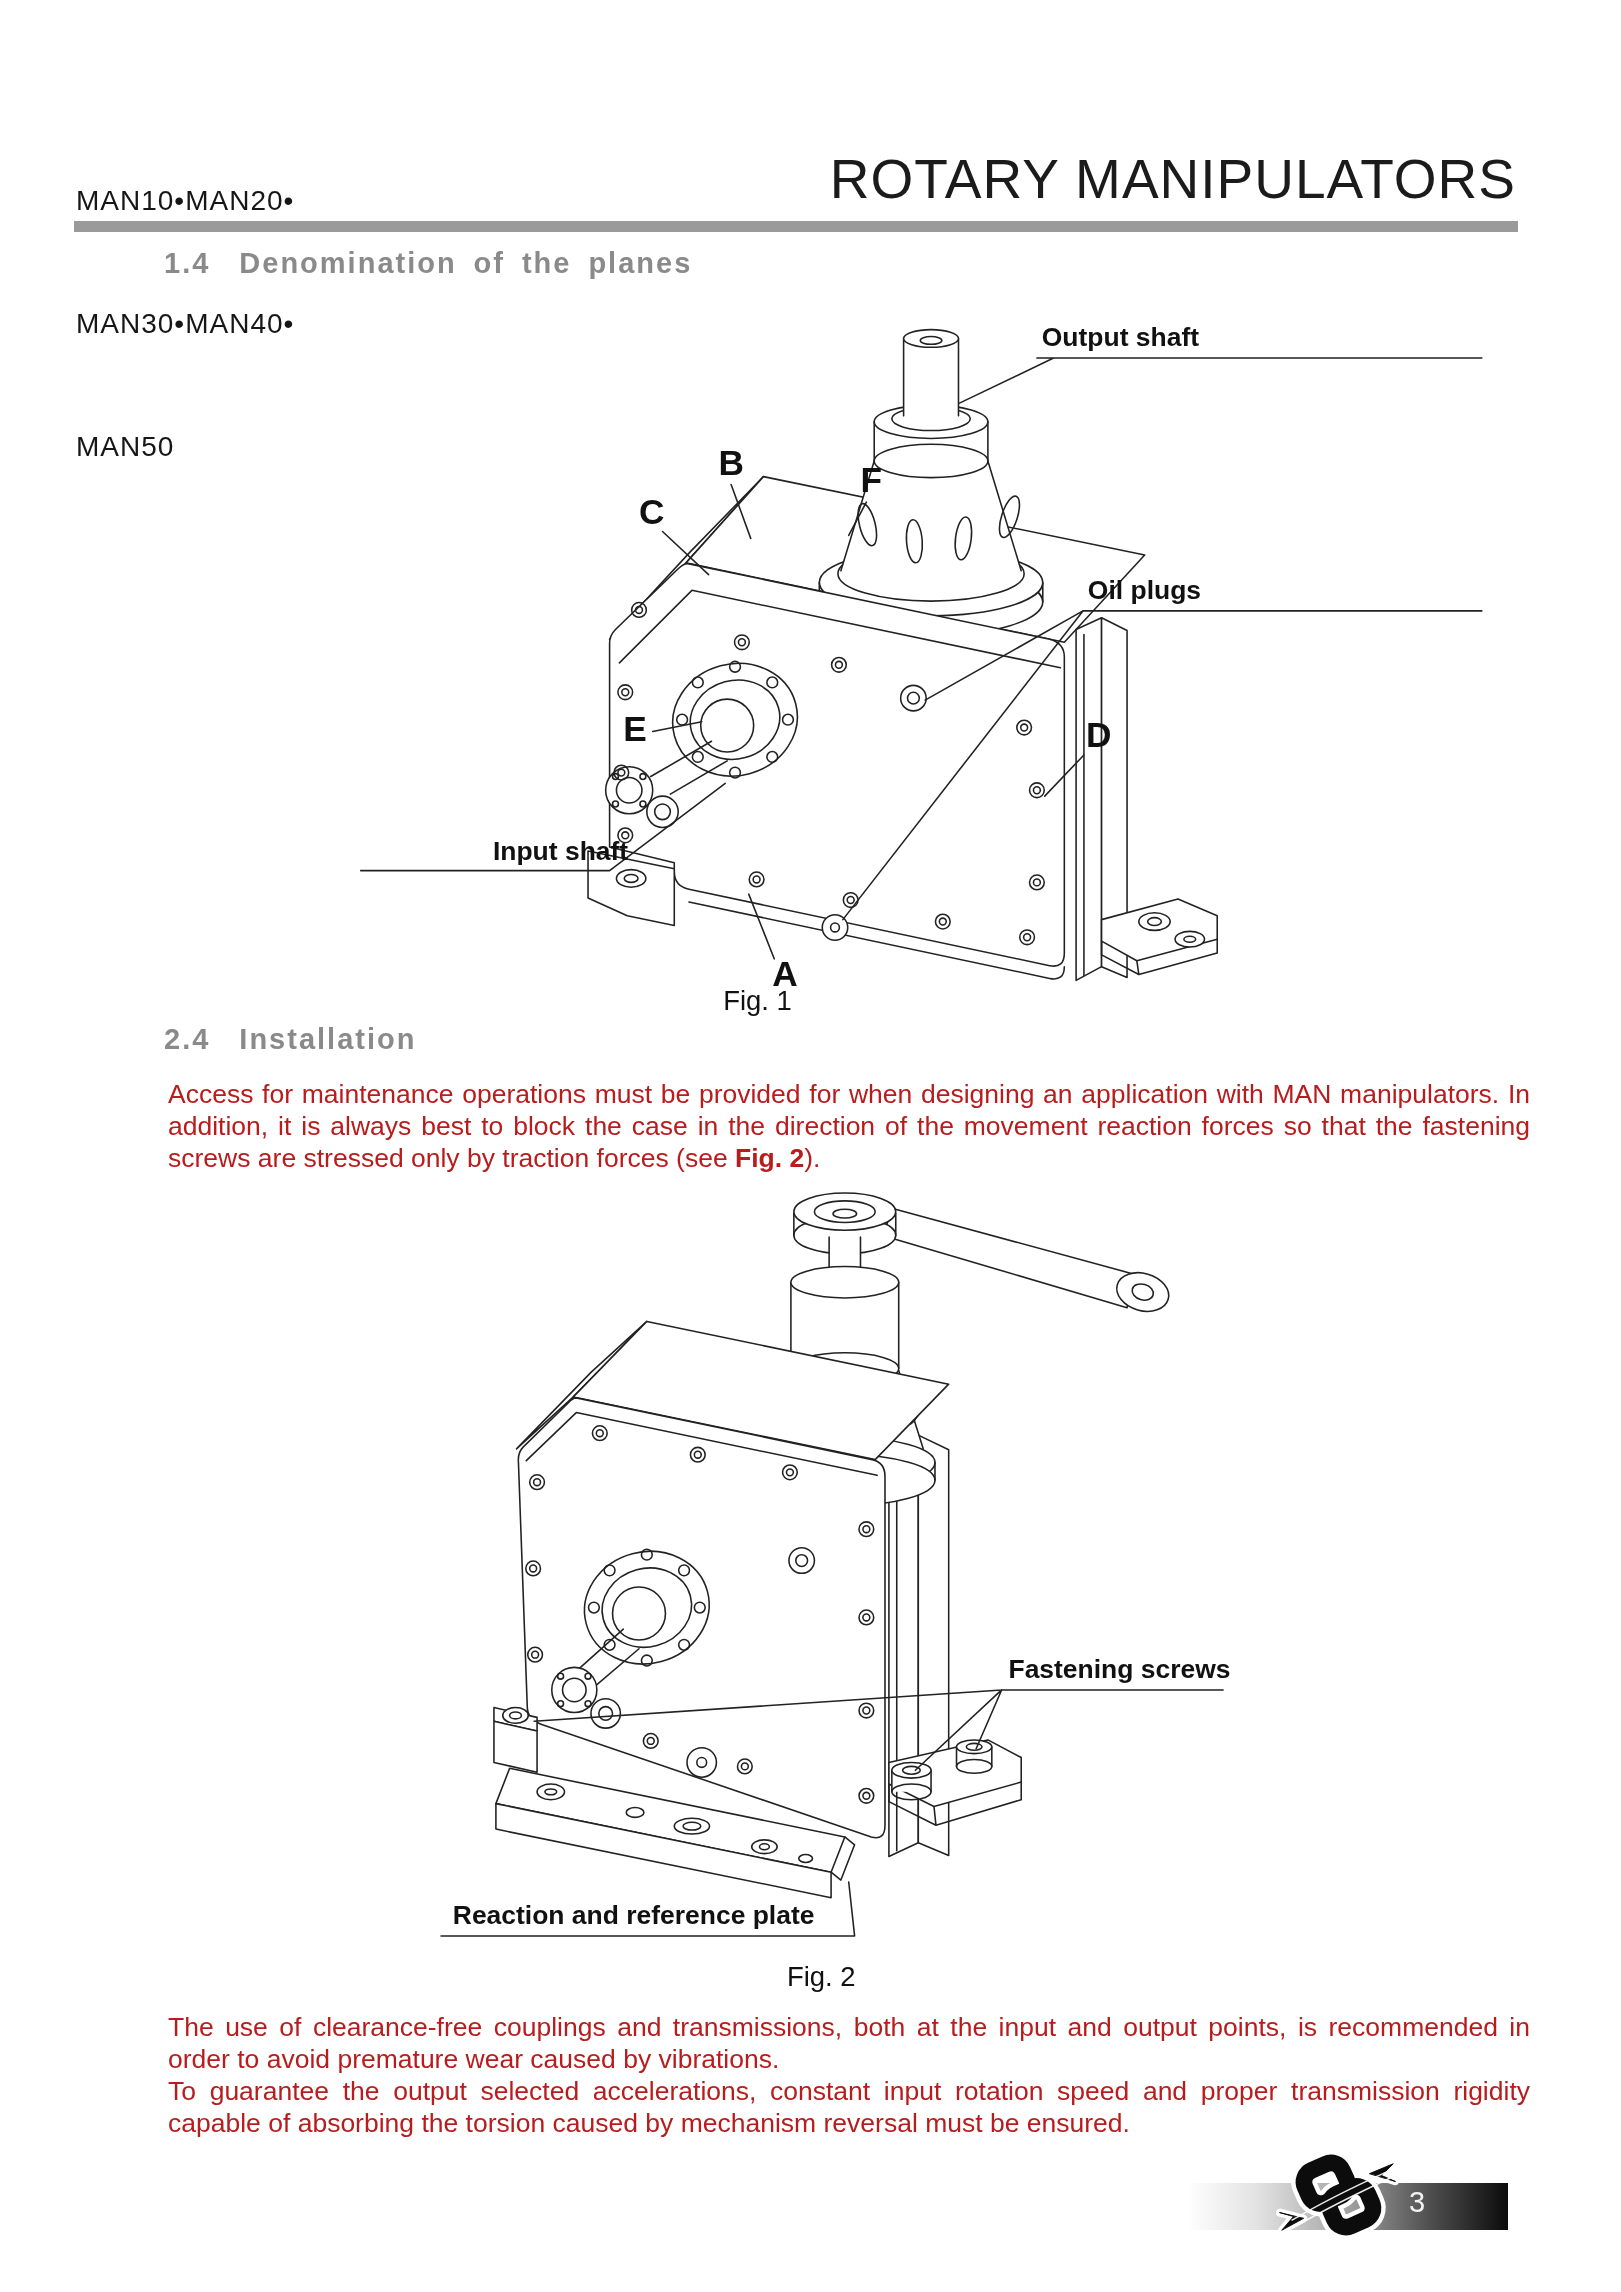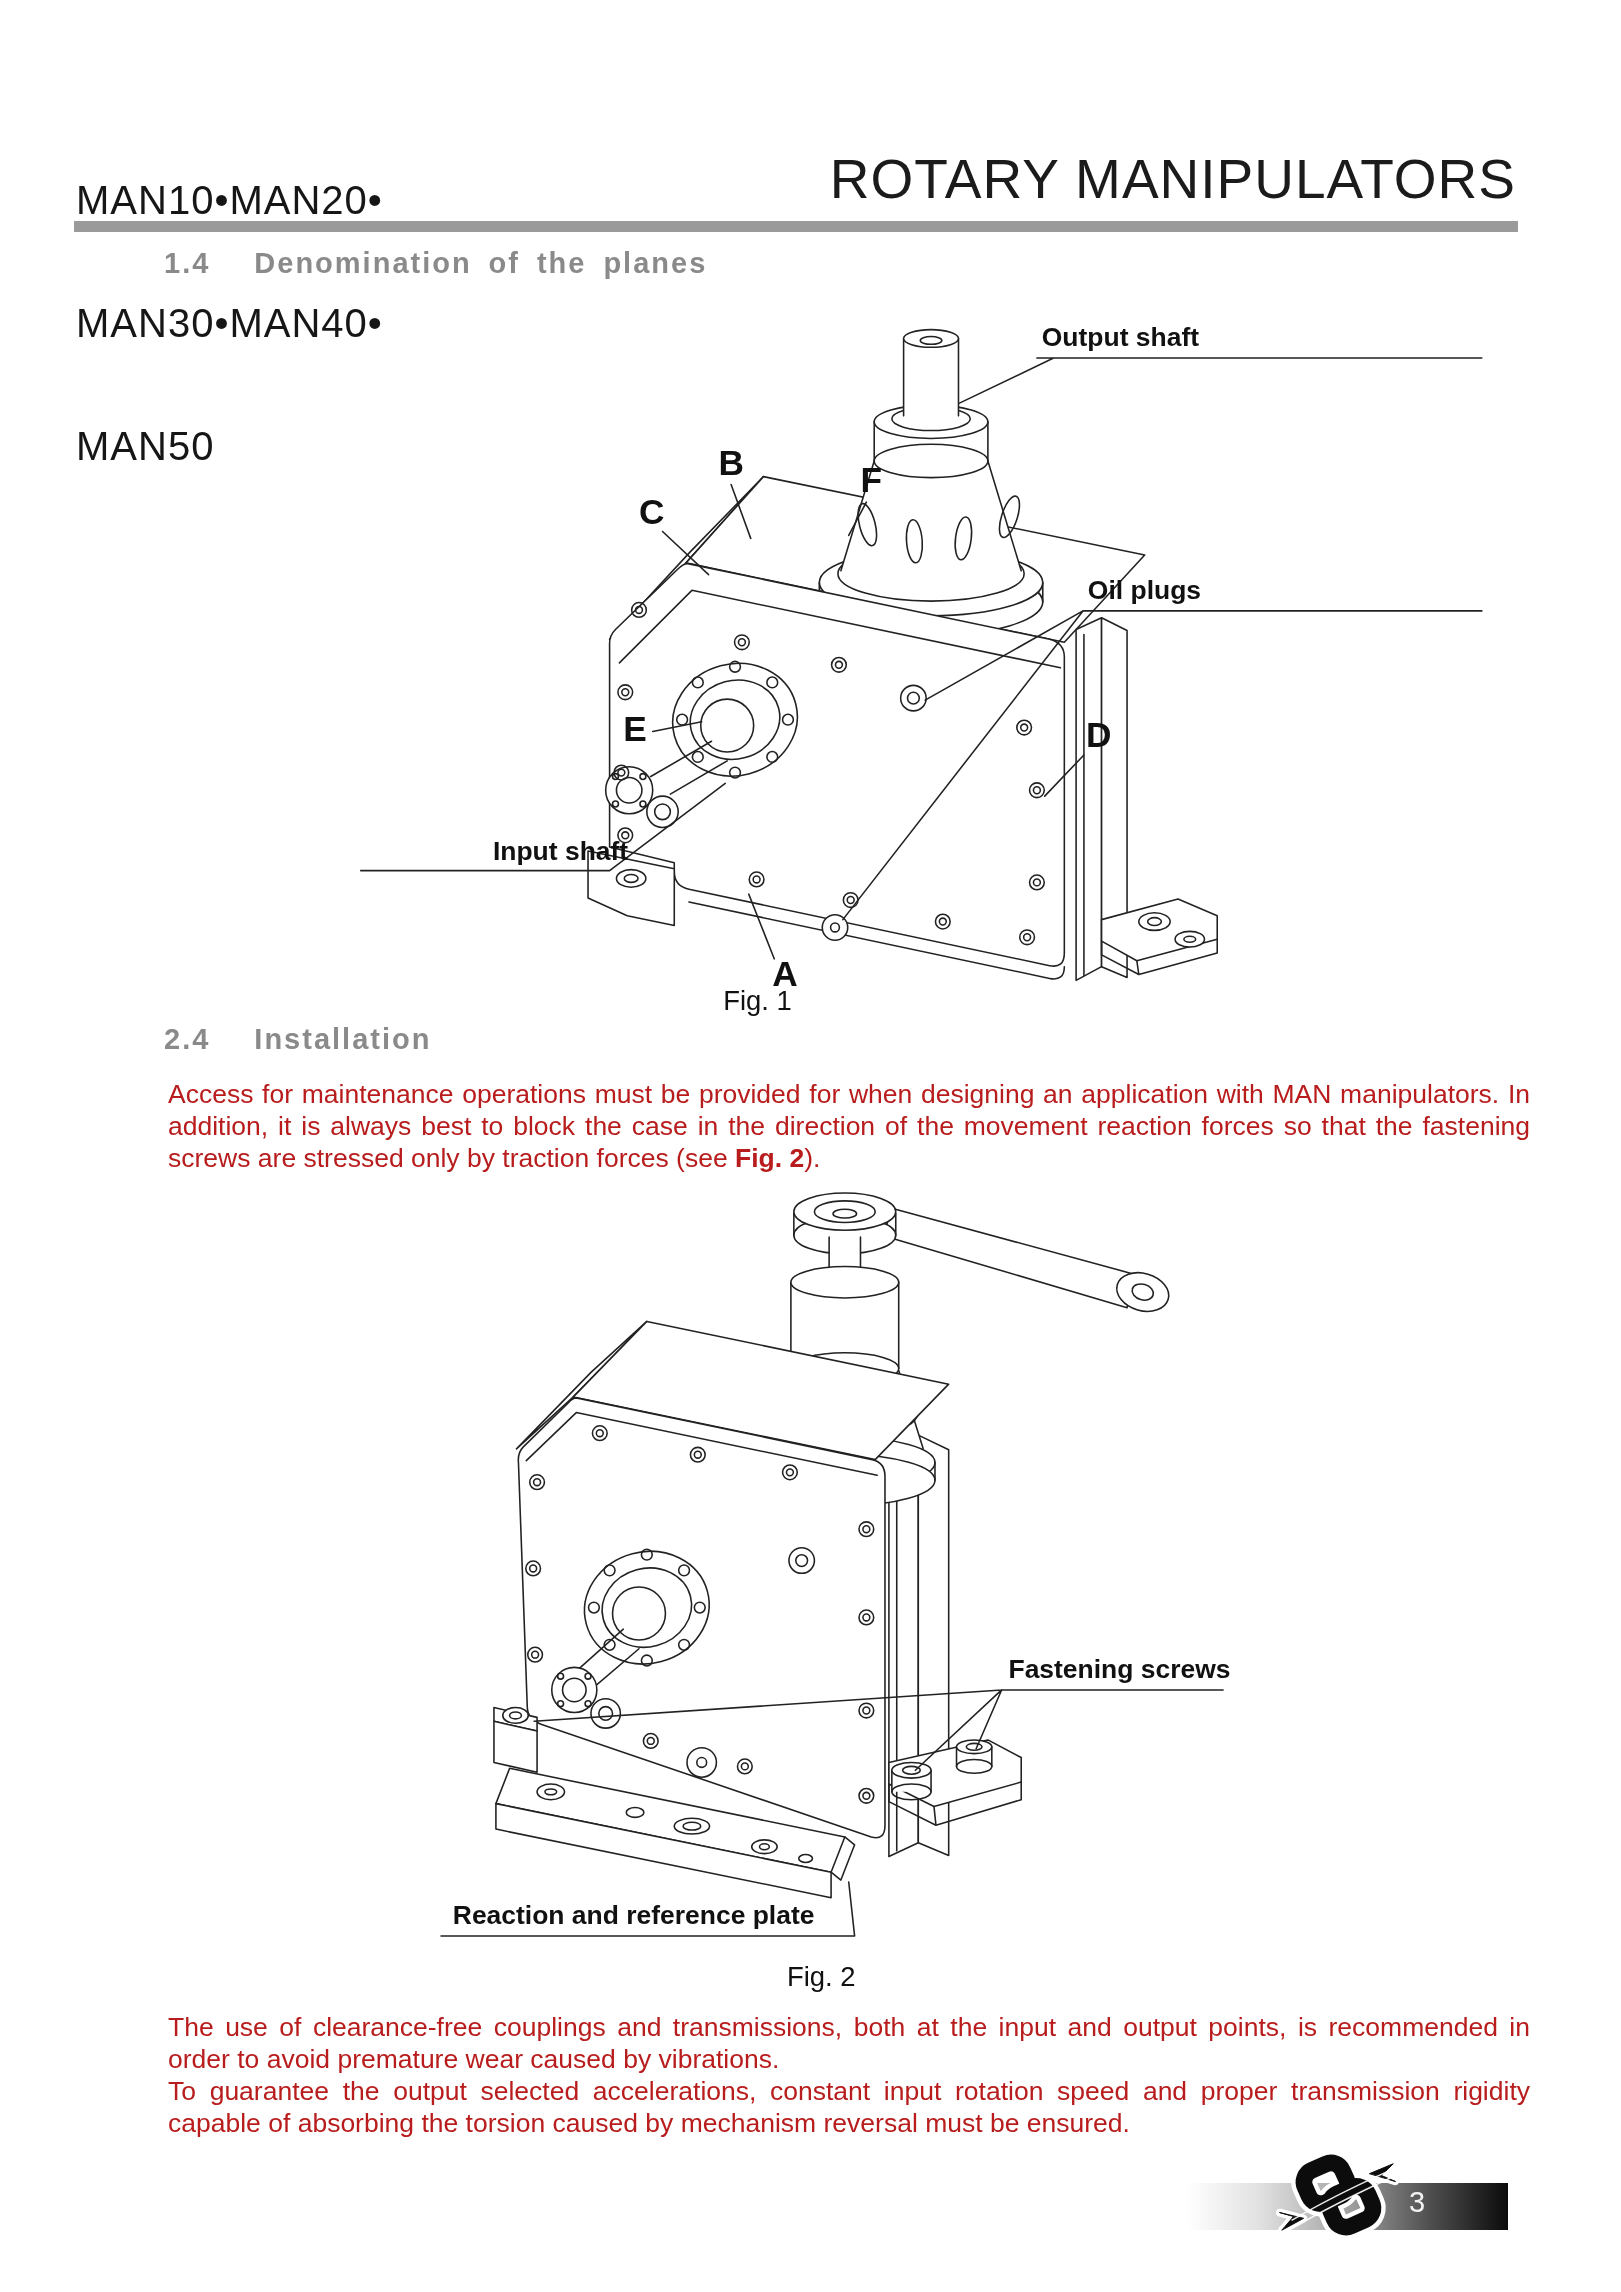--- a/index.html
+++ b/index.html
@@ -9,38 +9,38 @@
     background:#ffffff;
     font-family:"Liberation Sans", sans-serif;
     color:#1c1c1c;
     overflow:hidden;
     margin:0 auto;
   }
   .abs{position:absolute;}
   
   .models{
     left:76px;top:98px;
-    font-size:40px;line-height:41px;letter-spacing:1px;
+    font-size:28px;line-height:41px;letter-spacing:1px;
     color:#161616;white-space:pre;
   }
   .doc-title{
     left:510px;top:145px;width:1006px;
     text-align:right;
     font-size:55px;line-height:69px;
     letter-spacing:1px;
     color:#1b1b1b;
     white-space:nowrap;
   }
   .header-rule{
     left:74px;top:221px;width:1444px;height:10.8px;
     background:#9a9a9a;
   }
   
   .sec-head{
-    display:flex;gap:44px;
+    display:flex;gap:29px;
     font-weight:bold;font-size:29px;letter-spacing:2px;word-spacing:6.9px;
     color:#8a8a8a;white-space:nowrap;
   }
   .sec-14{left:164px;top:247px;}
   .sec-15{left:164px;top:1023px;}
   
   .para{
     left:168px;width:1362px;
     font-size:26.5px;line-height:32px;
     text-align:justify;

